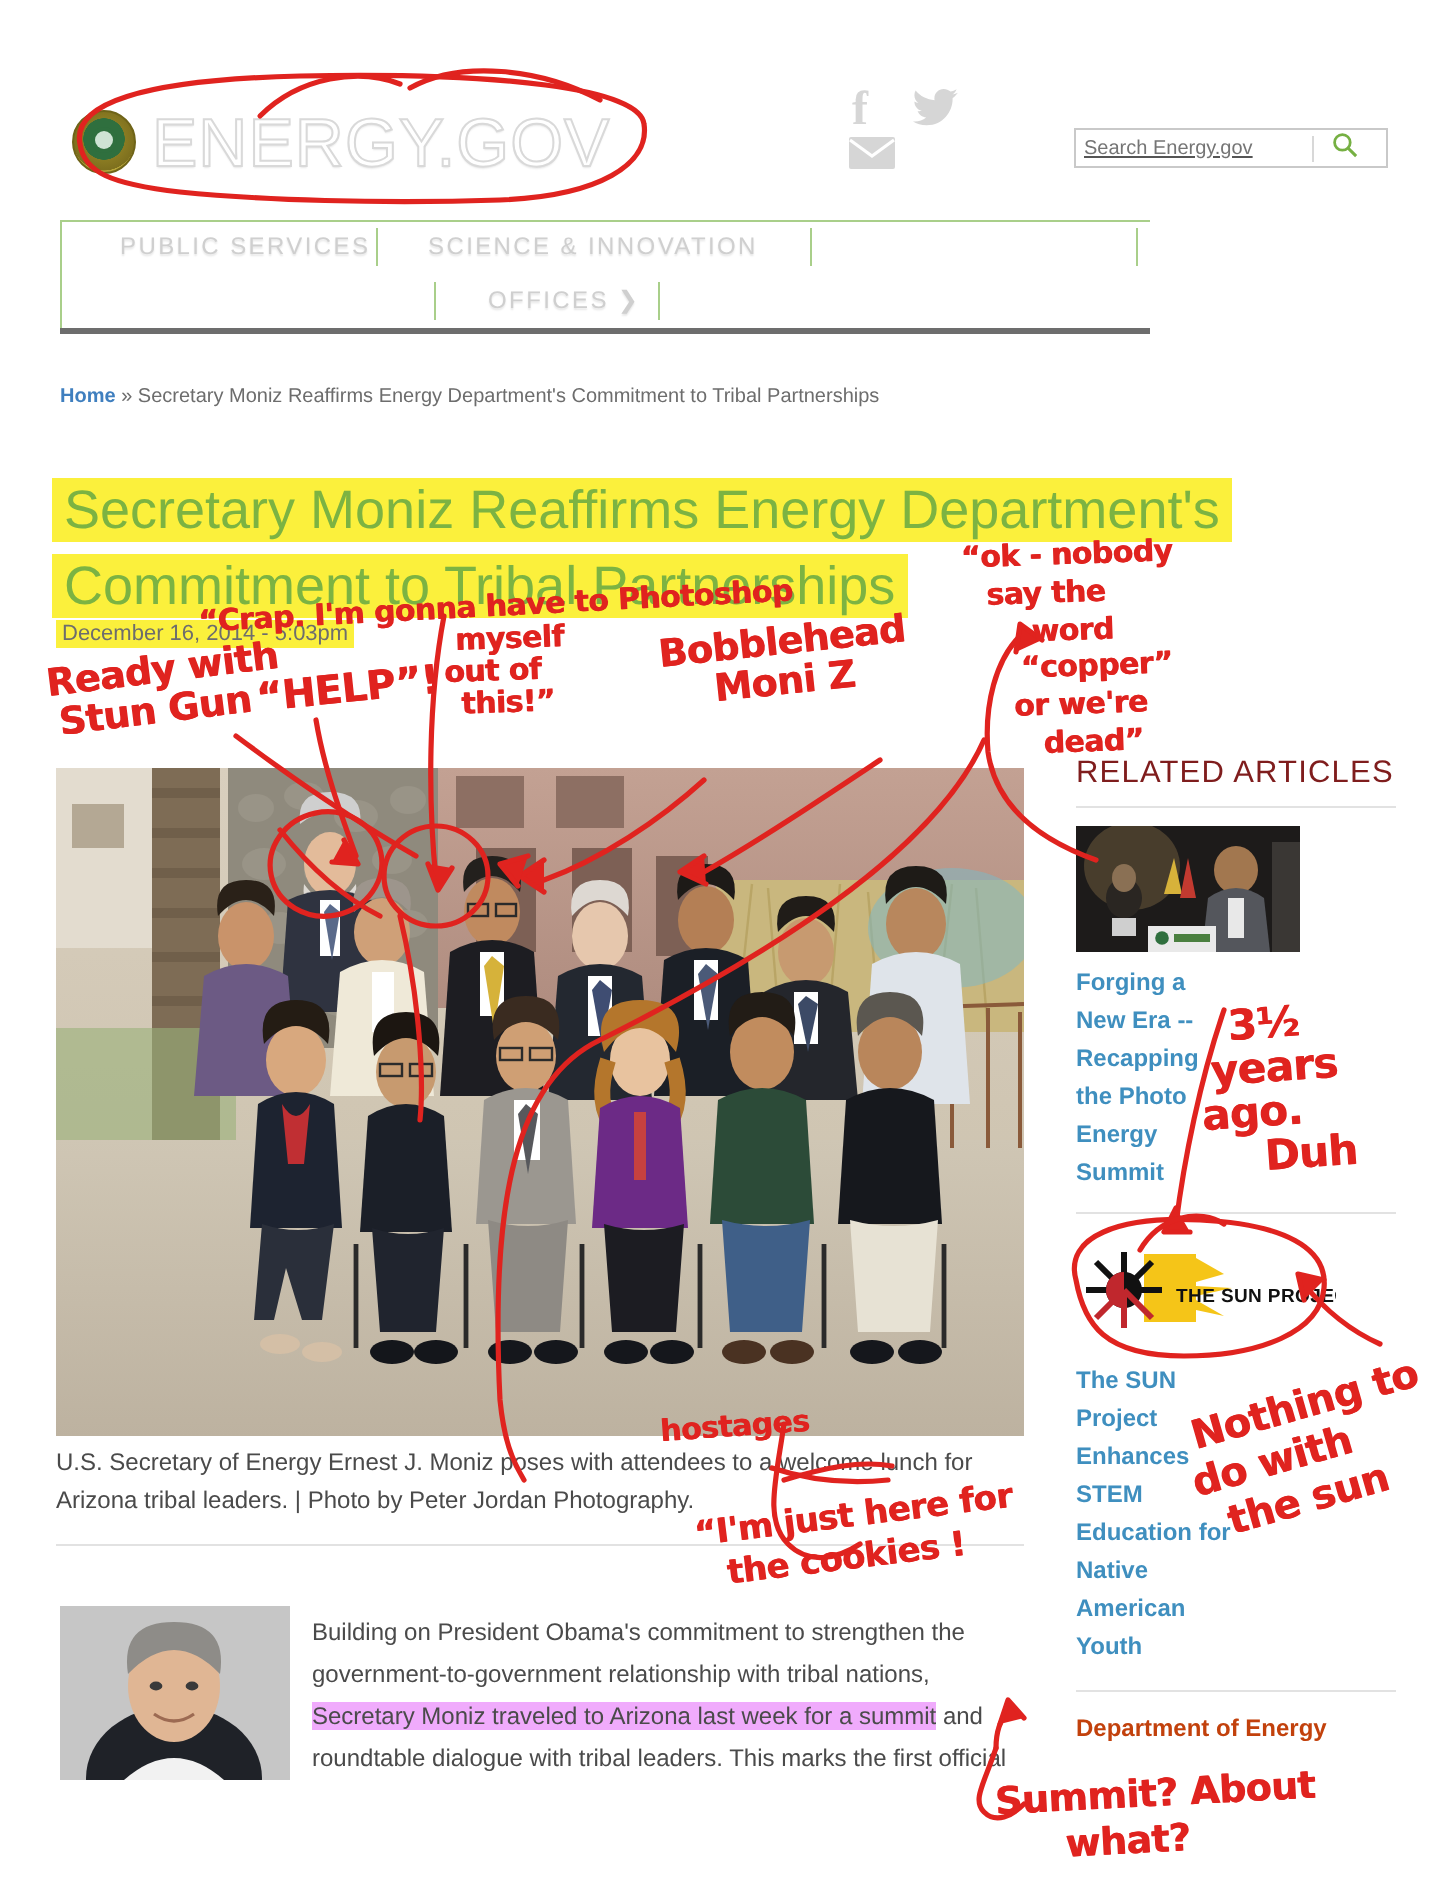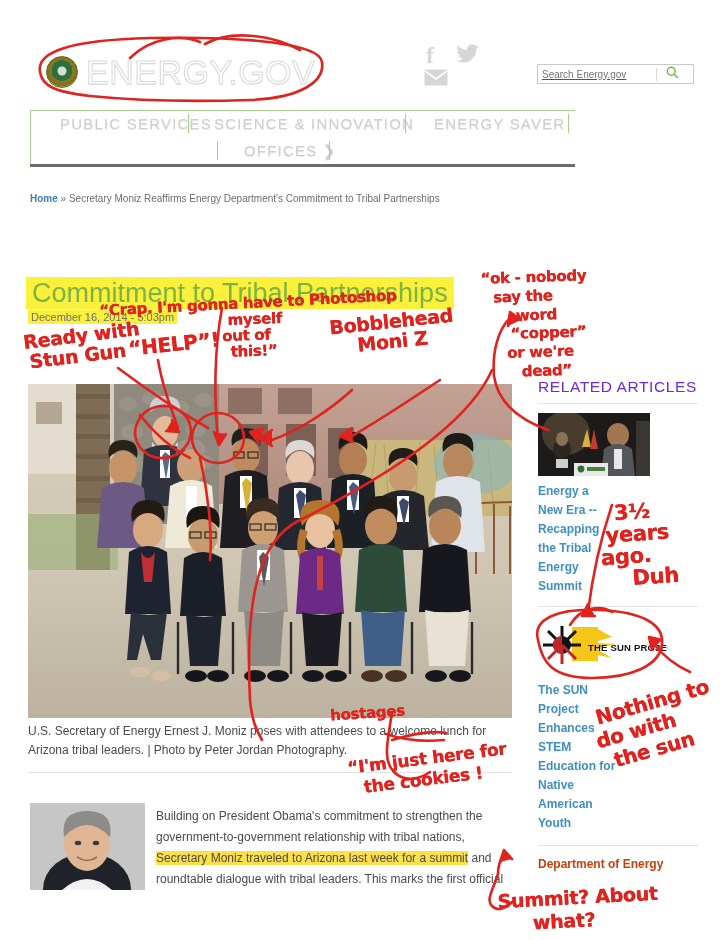--- a/index.html
+++ b/index.html
@@ -12,21 +12,21 @@
     position: relative;
     overflow: hidden;
   }
 
   
   #page { position:relative; width:723px; height:940px; background:#fff; }
 
   
   .header { position:absolute; left:0; top:0; width:723px; height:180px; }
 
-  .brand { position:absolute; left:46px; top:55px; display:flex; align-items:center; gap:8px; }
+  .brand { position:absolute; left:36px; top:55px; display:flex; align-items:flex-start; gap:8px; }
   .seal {
     width:32px; height:32px; border-radius:50%;
     background:
       radial-gradient(circle at 50% 45%, #2f6f3e 0%, #2f6f3e 46%, #8a7b22 47%, #7d6f1e 70%, #b8a63a 71%, #8a7b22 100%);
     border:1px solid #6f6418;
     position:relative;
   }
   .seal::after{
     content:""; position:absolute; left:50%; top:48%; width:9px; height:9px;
     transform:translate(-50%,-50%); border-radius:50%;
@@ -57,21 +57,21 @@
   .search-sep { width:1px; height:13px; background:#d8d8d8; }
   .search-btn { width:30px; text-align:center; color:#76b043; font-size:12px; cursor:pointer; }
 
   
   .nav-wrap { position:absolute; left:30px; top:110px; width:545px; }
   .nav-rule-top { position:absolute; left:0; top:0; width:545px; height:1px; background:#a9cf8a; }
   .nav-row { position:relative; height:27px; }
   .nav-left-bar { position:absolute; left:0; top:0; width:1px; height:54px; background:#a9cf8a; }
   .nav-item {
     position:absolute; top:0; height:27px; line-height:27px;
-    font-size:15px; letter-spacing:1.2px; color:#cfcfcf;
+    font-size:12px; letter-spacing:1.2px; color:#cfcfcf;
     text-shadow:0 1px 1px rgba(0,0,0,0.10);
     padding:0 16px; cursor:pointer; white-space:nowrap;
   }
   .nav-div { position:absolute; top:4px; width:1px; height:19px; background:#a9cf8a; }
   .nav-rule-bot { position:absolute; left:0; top:54px; width:545px; height:3px; background:#6d6d6d; }
 
   
   .breadcrumb { position:absolute; left:30px; top:193px; font-size:10px; color:#6d6d6d; }
   .breadcrumb a { color:#3f7fbf; font-weight:bold; text-decoration:none; }
 
@@ -96,25 +96,25 @@
     font-size:12px; line-height:19px; color:#4a4a4a;
   }
   .hr-light { position:absolute; left:28px; top:772px; width:484px; height:1px; background:#e2e2e2; }
 
   
   .headshot { position:absolute; left:30px; top:803px; width:115px; height:87px; overflow:hidden; background:#c9c9c9; }
   .bodytext {
     position:absolute; left:156px; top:806px; width:360px;
     font-size:12px; line-height:21px; color:#4a4a4a;
   }
-  .bodytext .hl { background:#fde047; }
+  .bodytext .hl { background:#f0abfc; }
 
   
   .side { position:absolute; left:538px; top:378px; width:160px; }
-  .side-title { font-size:15.5px; letter-spacing:0.6px; color:#6d28d9; }
+  .side-title { font-size:15.5px; letter-spacing:0.6px; color:#7f1d1d; }
   .side-rule { width:160px; height:1px; background:#e2e2e2; margin:7px 0 0 0; }
   .side-thumb { width:112px; height:63px; margin-top:9px; overflow:hidden; background:#2b2b2b; }
   .side-link {
     display:block; margin-top:6px; width:78px;
     font-size:12px; line-height:19px; color:#3f8fbf; font-weight:bold;
     text-decoration:none; cursor:pointer;
   }
   .side-rule2 { width:160px; height:1px; background:#e2e2e2; margin-top:10px; }
 
   .sun-logo { position:relative; width:130px; height:52px; margin-top:14px; }
@@ -170,42 +170,41 @@
 
     <div class="nav-wrap">
       <div class="nav-rule-top"></div>
       <div class="nav-left-bar"></div>
 
       <div class="nav-row" style="top:0;position:absolute;left:0;width:545px;">
         <div class="nav-item" style="left:14px;">PUBLIC SERVICES</div>
         <div class="nav-div" style="left:158px;"></div>
         <div class="nav-item" style="left:168px;">SCIENCE &amp; INNOVATION</div>
         <div class="nav-div" style="left:375px;"></div>
-        <div class="nav-item" style="left:388px;">ENERGY SAVER</div>
         <div class="nav-div" style="left:538px;"></div>
       </div>
 
       <div class="nav-row" style="top:27px;position:absolute;left:0;width:545px;">
         <div class="nav-div" style="left:187px;"></div>
         <div class="nav-item" style="left:198px;">OFFICES ❯</div>
         <div class="nav-div" style="left:299px;"></div>
       </div>
 
       <div class="nav-rule-bot"></div>
     </div>
   </div>
 
   <div class="breadcrumb">
     <a href="#">Home</a>
     <span>»</span>
     <span>Secretary Moniz Reaffirms Energy Department's Commitment to Tribal Partnerships</span>
   </div>
 
   <h1 class="title">
-    <br>
+    <span class="hl">Secretary Moniz Reaffirms Energy Department's</span><br>
     <span class="hl">Commitment to Tribal Partnerships</span>
   </h1>
 
   <div class="pubdate">December 16, 2014 - 5:03pm</div>
 
   <div class="photo">
     <svg width="484" height="334" viewBox="0 0 484 334" aria-hidden="true">
       <defs>
         <linearGradient id="sky" x1="0" y1="0" x2="0" y2="1">
           <stop offset="0" stop-color="#d9cfbe"></stop>
@@ -439,21 +438,21 @@
         <path d="M52 36 l4 -20 4 20z" fill="#c23a30"></path>
         <ellipse cx="80" cy="22" rx="11" ry="12" fill="#a2774f"></ellipse>
         <path d="M66 36 q14 -10 28 0 l3 27 h-34z" fill="#54565c"></path>
         <rect x="76" y="36" width="8" height="20" fill="#e8e8e8"></rect>
         <rect x="36" y="50" width="34" height="13" fill="#e9e9e9"></rect>
         <circle cx="43" cy="56" r="3.4" fill="#2f6f3e"></circle>
         <rect x="49" y="54" width="18" height="4" fill="#4a7f3f"></rect>
         <rect x="98" y="8" width="14" height="55" fill="#3a3734"></rect>
       </svg>
     </div>
-    <a class="side-link" href="#">Energy a New Era -- Recapping the Tribal Energy Summit</a>
+    <a class="side-link" href="#">Forging a New Era -- Recapping the Photo Energy Summit</a>
     <div class="side-rule2"></div>
 
     <div class="sun-logo">
       <svg width="130" height="52" viewBox="0 0 130 52" aria-hidden="true">
 
         <g fill="#f5c518">
           <rect x="34" y="6" width="26" height="34"></rect>
           <polygon points="60,8 74,16 60,20"></polygon>
           <polygon points="60,22 78,23 60,27"></polygon>
           <polygon points="60,29 74,37 60,34"></polygon>

